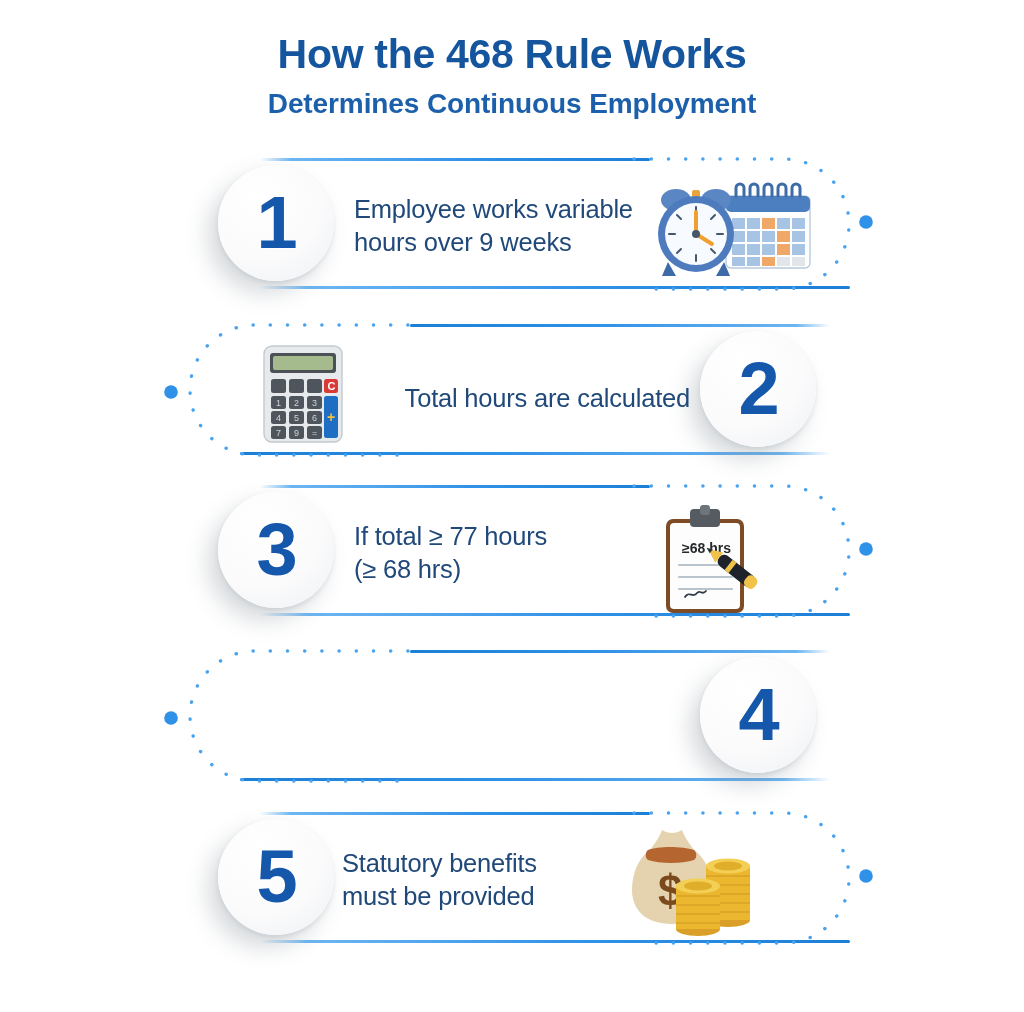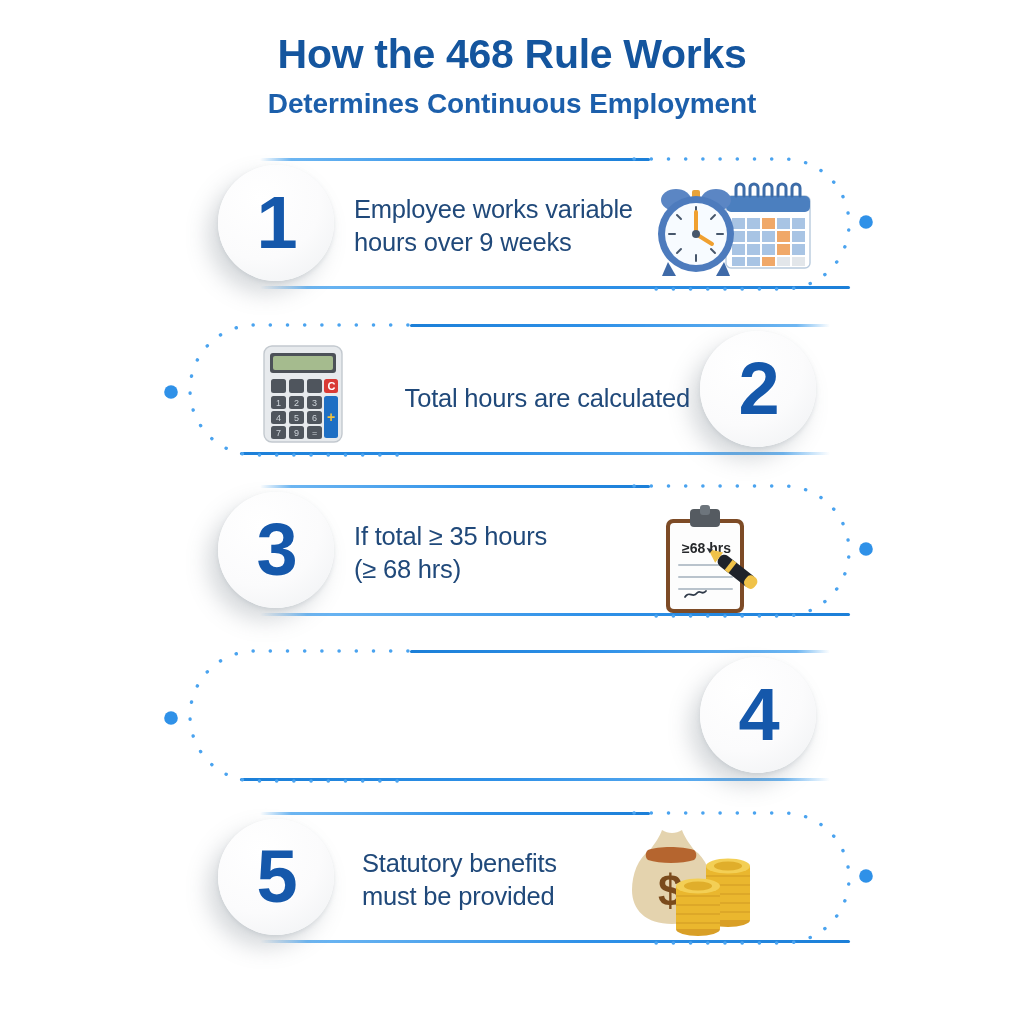--- a/index.html
+++ b/index.html
@@ -208,21 +208,21 @@
   <div class="row" style="left:214px;top:485px;width:660px;">
     <div class="rule ltr" style="left:46px;top:0px;width:390px;"></div>
     <div class="rule ltr" style="left:46px;top:128px;width:590px;"></div>
     <svg class="dots" width="660" height="132" viewBox="0 0 660 132">
       <path d="M420 1 H570 A65 65 0 0 1 570 131 H430" fill="none" stroke="#4aa3ef" stroke-width="3.4" stroke-linecap="round" stroke-dasharray="0.2 17"></path>
       <circle cx="652" cy="64" r="6.8" fill="#2f91e8"></circle>
     </svg>
     <div class="circle" style="left:4px;top:7px;">
       <span>3</span>
     </div>
-    <div class="steptext left" style="left:140px;top:35px;width:320px;">If total ≥ 35 hours
+    <div class="steptext left" style="left:140px;top:35px;width:320px;">If total ≥ 77 hours
 (≥ 68 hrs)</div>
 
     <div class="icon" style="left:438px;top:20px;">
       <svg width="115" height="112" viewBox="0 0 115 112">
         <rect x="14" y="14" width="78" height="94" rx="7" fill="#7d4b26"></rect>
         <rect x="18" y="18" width="70" height="86" rx="4" fill="#fdfdfd"></rect>
         <rect x="38" y="4" width="30" height="18" rx="4" fill="#555b61"></rect>
         <rect x="48" y="0" width="10" height="10" rx="3" fill="#6d757c"></rect>
         <text x="30" y="48" font-family="Liberation Sans, sans-serif" font-size="14" font-weight="bold" fill="#26282b">≥68 hrs</text>
         <g stroke="#b9c3cc" stroke-width="2" stroke-linecap="round">
@@ -258,21 +258,21 @@
   <div class="row" style="left:214px;top:812px;width:660px;">
     <div class="rule ltr" style="left:46px;top:0px;width:390px;"></div>
     <div class="rule ltr" style="left:46px;top:128px;width:590px;"></div>
     <svg class="dots" width="660" height="132" viewBox="0 0 660 132">
       <path d="M420 1 H570 A65 65 0 0 1 570 131 H430" fill="none" stroke="#4aa3ef" stroke-width="3.4" stroke-linecap="round" stroke-dasharray="0.2 17"></path>
       <circle cx="652" cy="64" r="6.8" fill="#2f91e8"></circle>
     </svg>
     <div class="circle" style="left:4px;top:7px;">
       <span>5</span>
     </div>
-    <div class="steptext left" style="left:148px;top:35px;width:320px;">Statutory benefits
+    <div class="steptext left" style="left:128px;top:35px;width:320px;">Statutory benefits
 must be provided</div>
 
     <div class="icon" style="left:410px;top:16px;">
       <svg width="130" height="112" viewBox="0 0 130 112">
         <g>
           <path d="M26 22 c6 -8 10 -14 12 -20 c6 4 14 4 20 0 c2 6 6 12 12 20 c12 8 18 24 18 40 c0 20 -14 34 -40 34 c-26 0 -40 -14 -40 -34 c0 -16 6 -32 18 -40 z" fill="#e4d3ae"></path>
           <path d="M24 22 c10 -4 34 -4 46 0 c3 2 3 8 0 10 c-12 4 -34 4 -46 0 c-3 -2 -3 -8 0 -10 z" fill="#b5652f"></path>
           <text x="34" y="78" font-family="Liberation Sans, sans-serif" font-size="44" font-weight="bold" fill="#7a4a1c">$</text>
         </g>
         <g>

